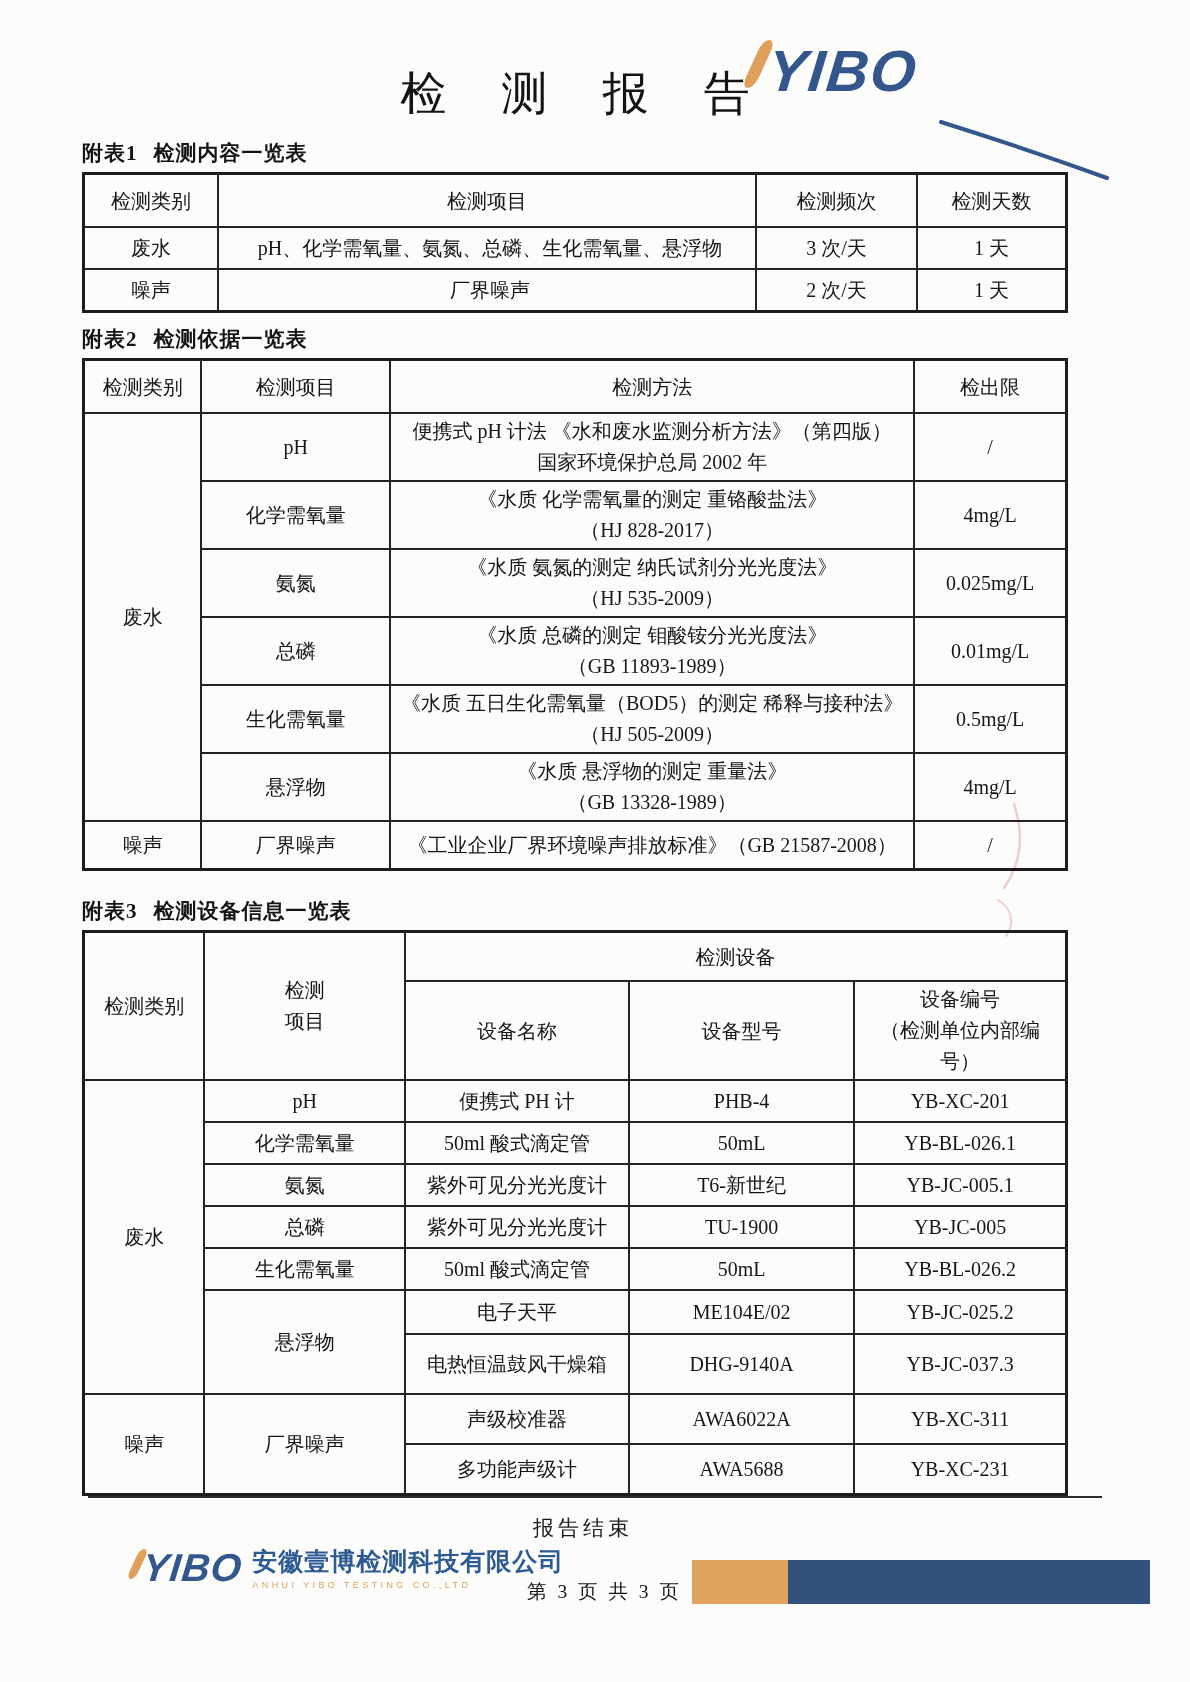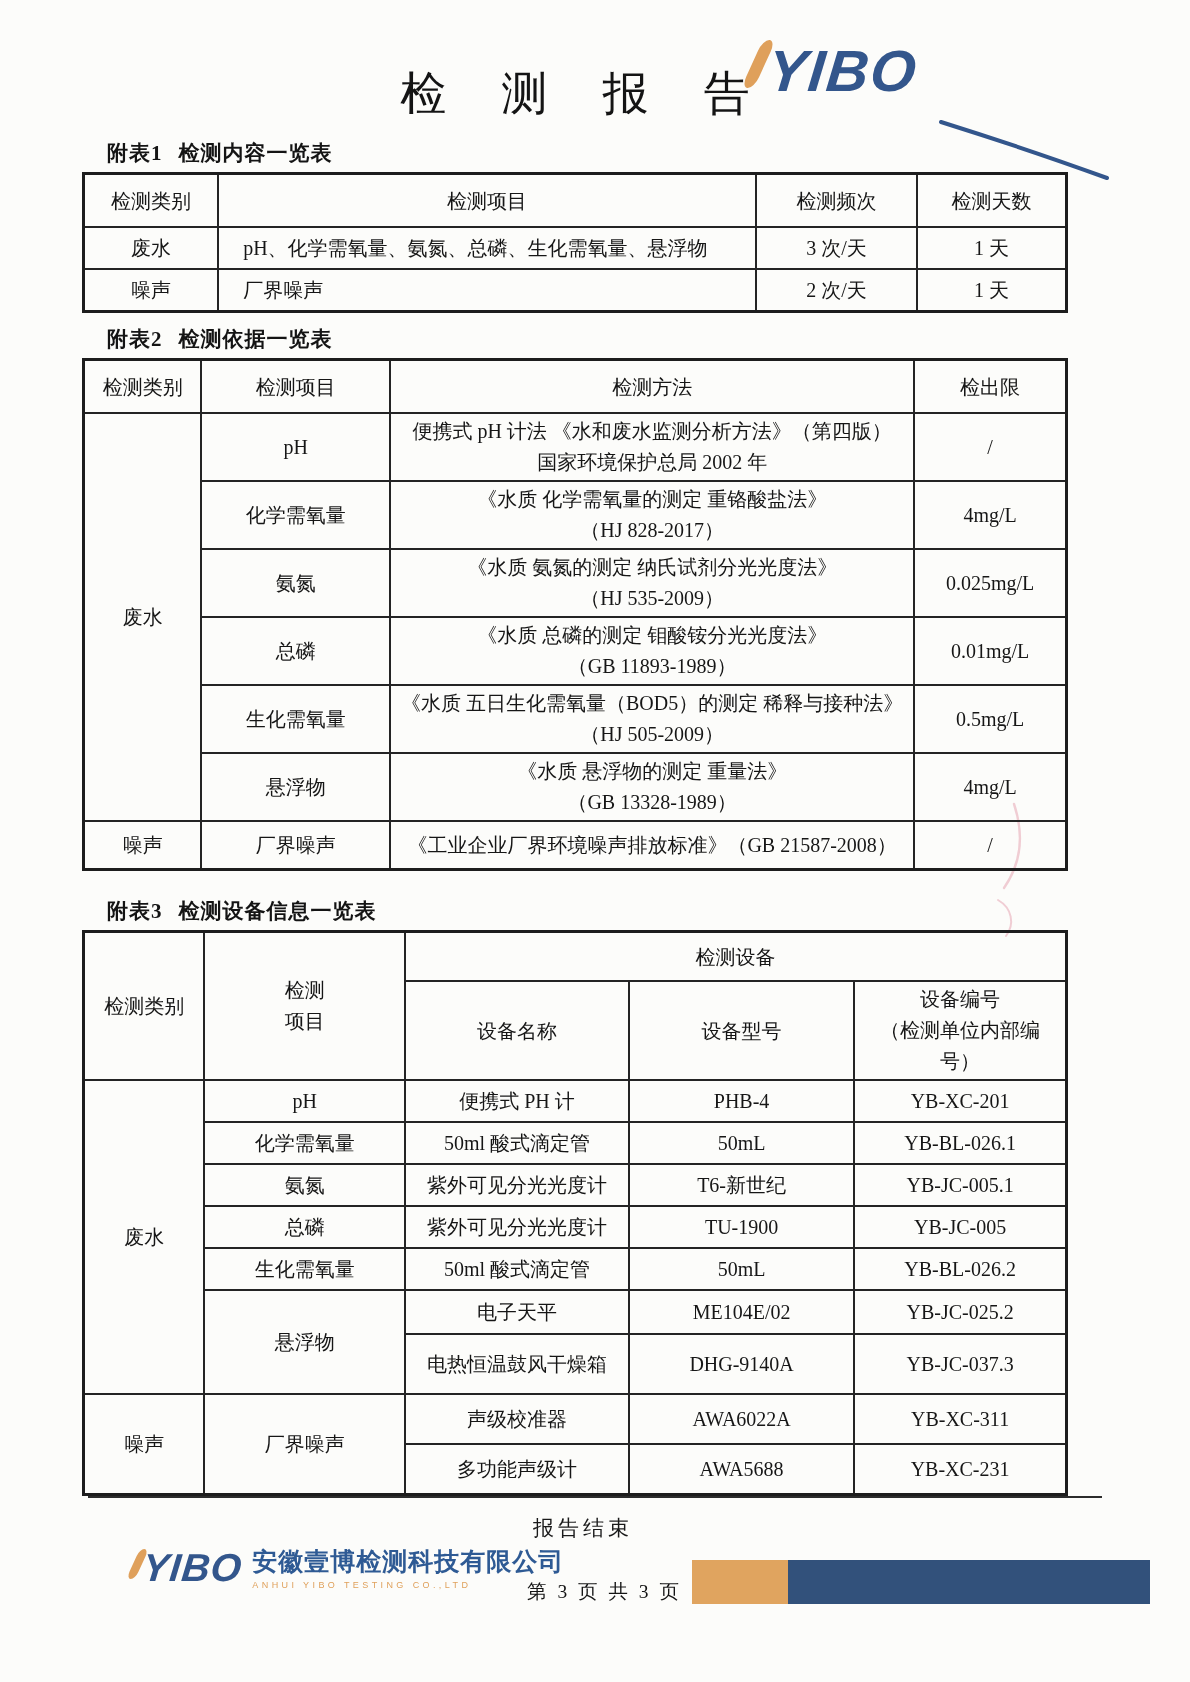--- a/index.html
+++ b/index.html
@@ -28,37 +28,37 @@
   }
   .logo-word {
     display:inline-block; margin-left:16px; line-height:1;
     font-family:"Liberation Sans","DejaVu Sans",sans-serif;
     font-style:italic; font-weight:700; font-size:58px; letter-spacing:2px;
     transform:skewX(-6deg);
   }
   .logo-underline-svg { position:absolute; left:935px; top:112px; }
 
   
-  .caption { font-size:21px; font-weight:700; color:#141414; letter-spacing:1px;margin-left:25px; }
+  .caption { font-size:21px; font-weight:700; color:#141414; letter-spacing:1px; }
   .caption .cap-title { margin-left:16px; }
   .cap1 { margin-top:18px; }
   .cap2 { margin-top:12px; }
   .cap3 { margin-top:26px; }
 
   
   table.t {
     margin-top:5px; width:100%; border-collapse:collapse; table-layout:fixed;
     border:3px solid #1d1d1d;
   }
   table.t th, table.t td {
     border:2px solid #242424; padding:2px 8px;
     font-size:20px; font-weight:400; text-align:center; vertical-align:middle;
     line-height:1.5; color:#161616;
   }
-  table.t td.left { text-align:left; padding-left:24px; }
+  table.t td.left { text-align:center; padding-left:14px; }
   .two-line div { line-height:1.55; }
 
   
   .end-rule { position:absolute; left:88px; top:1496px; width:1014px; height:2px; background:#2c2c2c; }
   .end-text {
     position:absolute; left:90px; top:1514px; width:986px; text-align:center;
     font-size:21px; letter-spacing:4px; color:#1a1a1a;
   }
   .footer-block { position:absolute; left:133px; top:1548px; display:flex; align-items:flex-start; }
   .footer-logo { position:relative; height:46px; }

